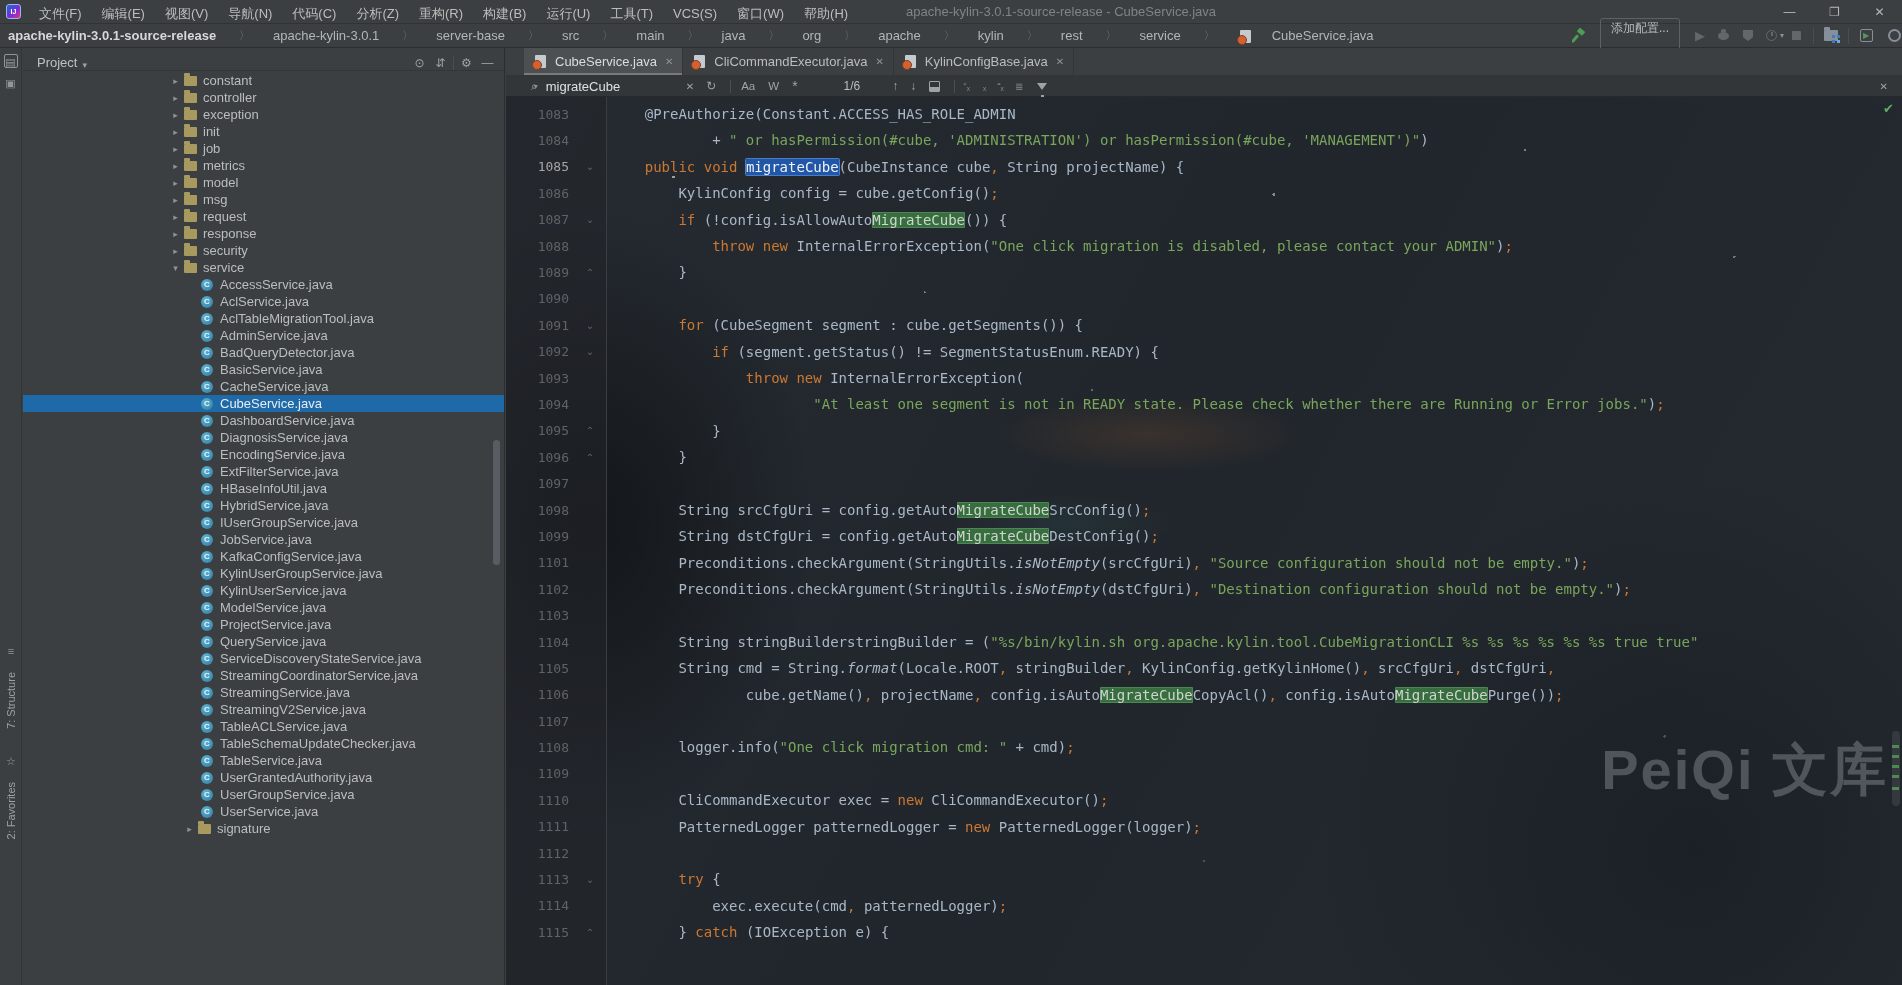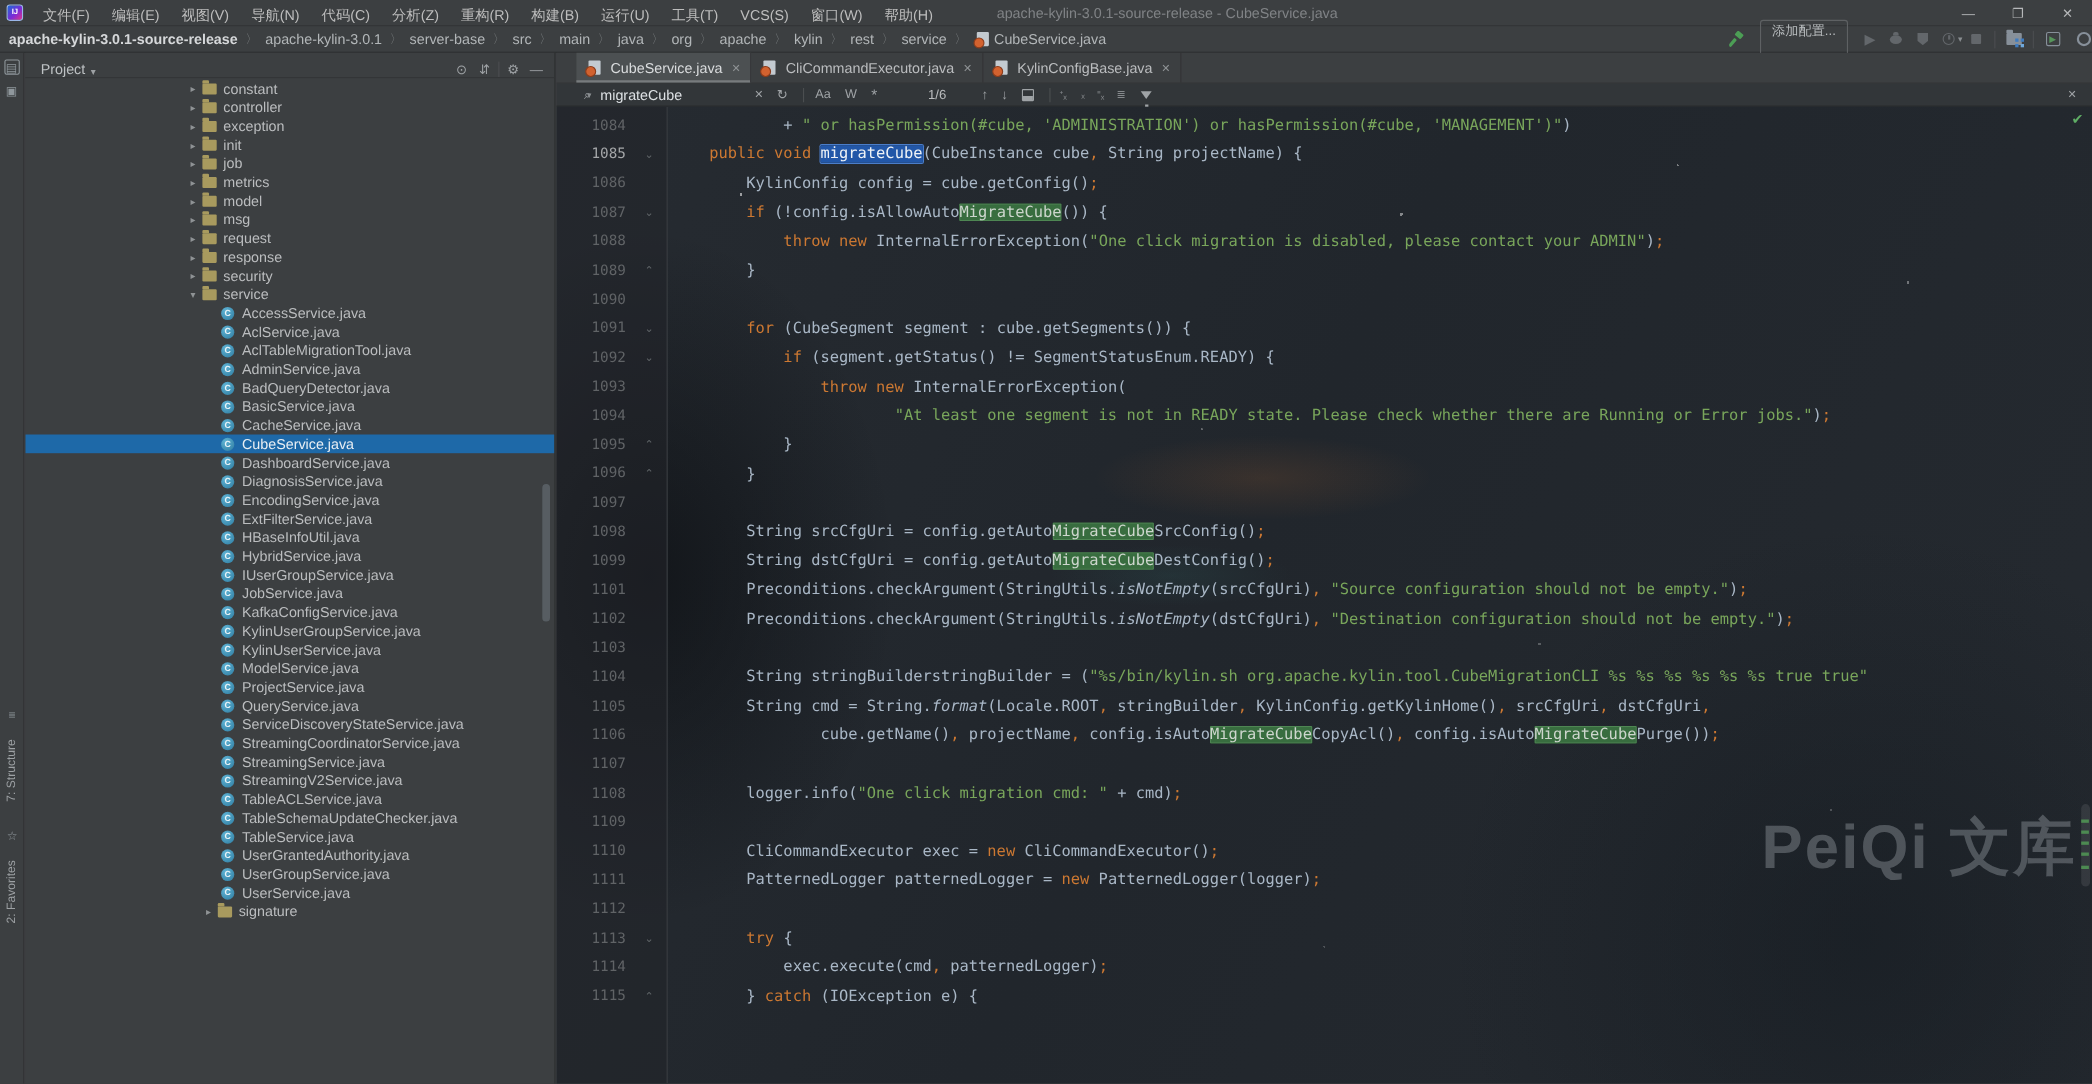--- a/index.html
+++ b/index.html
@@ -14,21 +14,21 @@
           color:#fff; font-size:7px; font-weight:bold; display:flex; align-items:center; justify-content:center;
           border:1px solid #9ab6e8; }
   .menu-item { color:#bdbdbd; font-size:13px; padding:2px 10px; height:24px; line-height:24px; cursor:default; }
   #win-title { color:#808386; font-size:13px; margin-left:48px; }
   #win-controls { margin-left:auto; display:flex; }
   .win-btn { width:45px; height:23px; color:#b6b8ba; font-size:12px; display:flex; align-items:center; justify-content:center; }
 
   
   #navbar { position:absolute; left:0; top:24px; width:1902px; height:24px; background:#3c3f41;
             border-bottom:1px solid #2b2d2f; display:flex; align-items:center; }
-  #crumbs { display:flex; align-items:center; margin-left:8px; }
+  #crumbs { display:flex; align-items:flex-end; margin-left:8px;gap:16px; }
   .crumb { color:#b2b6b8; font-size:13px; cursor:default; }
   .crumb.root { font-weight:bold; color:#d6d8da; }
   .crumb-sep { color:#75797b; font-size:11px; margin:0 7px; }
   .ico-java { position:relative; width:11px; height:13px; background:#c3cad0; border-radius:1px;
               display:inline-block; margin:0 5px 0 2px; }
   .ico-java::after { content:""; position:absolute; left:-3px; bottom:-2px; width:8px; height:8px;
                      border-radius:50%; background:#d2622f; border:1px solid #8a3c1c; }
   #nav-toolbar { margin-left:auto; display:flex; align-items:center; height:24px; }
   .tb-icon { width:24px; height:22px; display:flex; align-items:center; justify-content:center; color:#63676b; font-size:13px; }
   .tb-sep { width:1px; height:16px; background:#4b4e50; margin:0 5px; }
@@ -500,20 +500,25 @@
     <span class="sb-dim" style="margin-left:11px;">≣</span>
     <span class="funnel" style="margin-left:14px;"></span>
     <span style="flex:1;"></span>
     <span class="sb-glyph" style="font-size:10px; margin-right:14px;">✕</span>
   </div>
 
   <div id="codearea">
     <div id="gutter-bg"></div>
     <div id="code-lines">
         <div class="row">
+          <span class="ln">1083</span>
+          <span class="fold"></span>
+          <pre class="ct"><span class="c-d">    @PreAuthorize(Constant.ACCESS_HAS_ROLE_ADMIN</span></pre>
+        </div>
+        <div class="row">
           <span class="ln">1084</span>
           <span class="fold"></span>
           <pre class="ct"><span class="c-d">            + </span><span class="c-s">" or hasPermission(#cube, 'ADMINISTRATION') or hasPermission(#cube, 'MANAGEMENT')"</span><span class="c-d">)</span></pre>
         </div>
         <div class="row">
           <span class="ln cur">1085</span>
           <span class="fold">⌄</span>
           <pre class="ct"><span class="c-d">    </span><span class="c-k">public void </span><span class="c-sel">migrateCube</span><span class="c-d">(CubeInstance cube</span><span class="c-k">,</span><span class="c-d"> String projectName) {</span></pre>
         </div>
         <div class="row">

